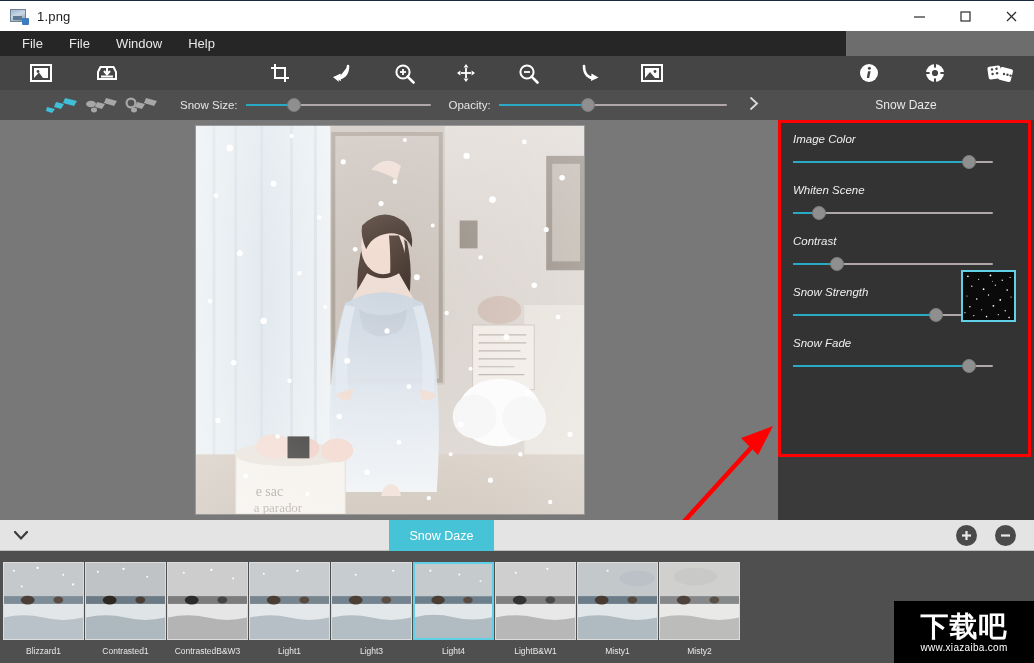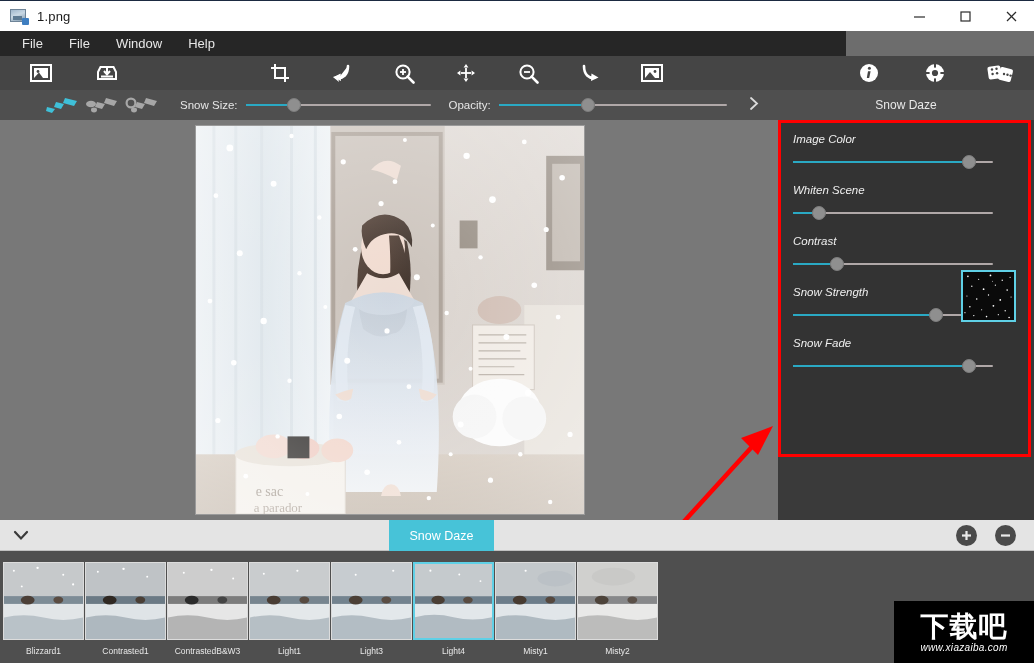--- a/index.html
+++ b/index.html
@@ -152,21 +152,21 @@
     white-space:nowrap; overflow:hidden;
   }
 
   
   .watermark {
     position:absolute; right:0; bottom:0; width:140px; height:62px;
     background:#000000; color:#ffffff;
     display:flex; flex-direction:column; align-items:center; justify-content:center;
   }
   .wm-cn { font-size:28px; font-weight:bold; letter-spacing:1px; line-height:30px; }
-  .wm-url { font-size:10px; letter-spacing:.3px;font-style:italic; }
+  .wm-url { font-size:10px; letter-spacing:.3px; }
 </style>
 </head>
 <body>
 
 <div id="app">
 
   <div class="titlebar">
     <span class="tb-icon">
       <span class="pic"></span>
         <span class="badge"></span>
@@ -713,20 +713,37 @@
               <circle cx="16" cy="7" r="1.1"></circle>
               <circle cx="46" cy="11" r="1"></circle>
               <circle cx="68" cy="18" r="1"></circle>
             </g>
         </svg>
       </div>
       <span class="thumb-label">Light4</span>
     </div>
 
 
+    <div class="thumb-cell">
+      <div class="thumb-img">
+        <svg width="100%" height="100%" viewBox="0 0 80 78" preserveAspectRatio="none">
+          <rect width="80" height="40" fill="#cfcfcf"></rect>
+            <rect y="34" width="80" height="10" fill="#808080"></rect>
+          <rect y="42" width="80" height="36" fill="#e8e8e8"></rect>
+          <path d="M0 56 q20 -5 40 0 t40 0 v22 H0 Z" fill="#b7b7b7"></path>
+          <ellipse cx="24" cy="38" rx="7" ry="4.5" fill="#333"></ellipse>
+            <ellipse cx="55" cy="38" rx="5" ry="3.5" fill="#4a4a4a"></ellipse>
+          <g fill="#fff">
+              <circle cx="20" cy="10" r="1"></circle>
+              <circle cx="52" cy="6" r="1.1"></circle>
+            </g>
+        </svg>
+      </div>
+      <span class="thumb-label">LightB&amp;W1</span>
+    </div>
 
     <div class="thumb-cell">
       <div class="thumb-img">
         <svg width="100%" height="100%" viewBox="0 0 80 78" preserveAspectRatio="none">
           <rect width="80" height="40" fill="#c3c8cb"></rect>
             <rect y="34" width="80" height="10" fill="#6c7d8a"></rect>
           <rect y="42" width="80" height="36" fill="#e1e6e9"></rect>
           <path d="M0 56 q20 -5 40 0 t40 0 v22 H0 Z" fill="#afbac1"></path>
           <ellipse cx="24" cy="38" rx="7" ry="4.5" fill="#473b31"></ellipse>
             <ellipse cx="55" cy="38" rx="5" ry="3.5" fill="#55483e"></ellipse>

